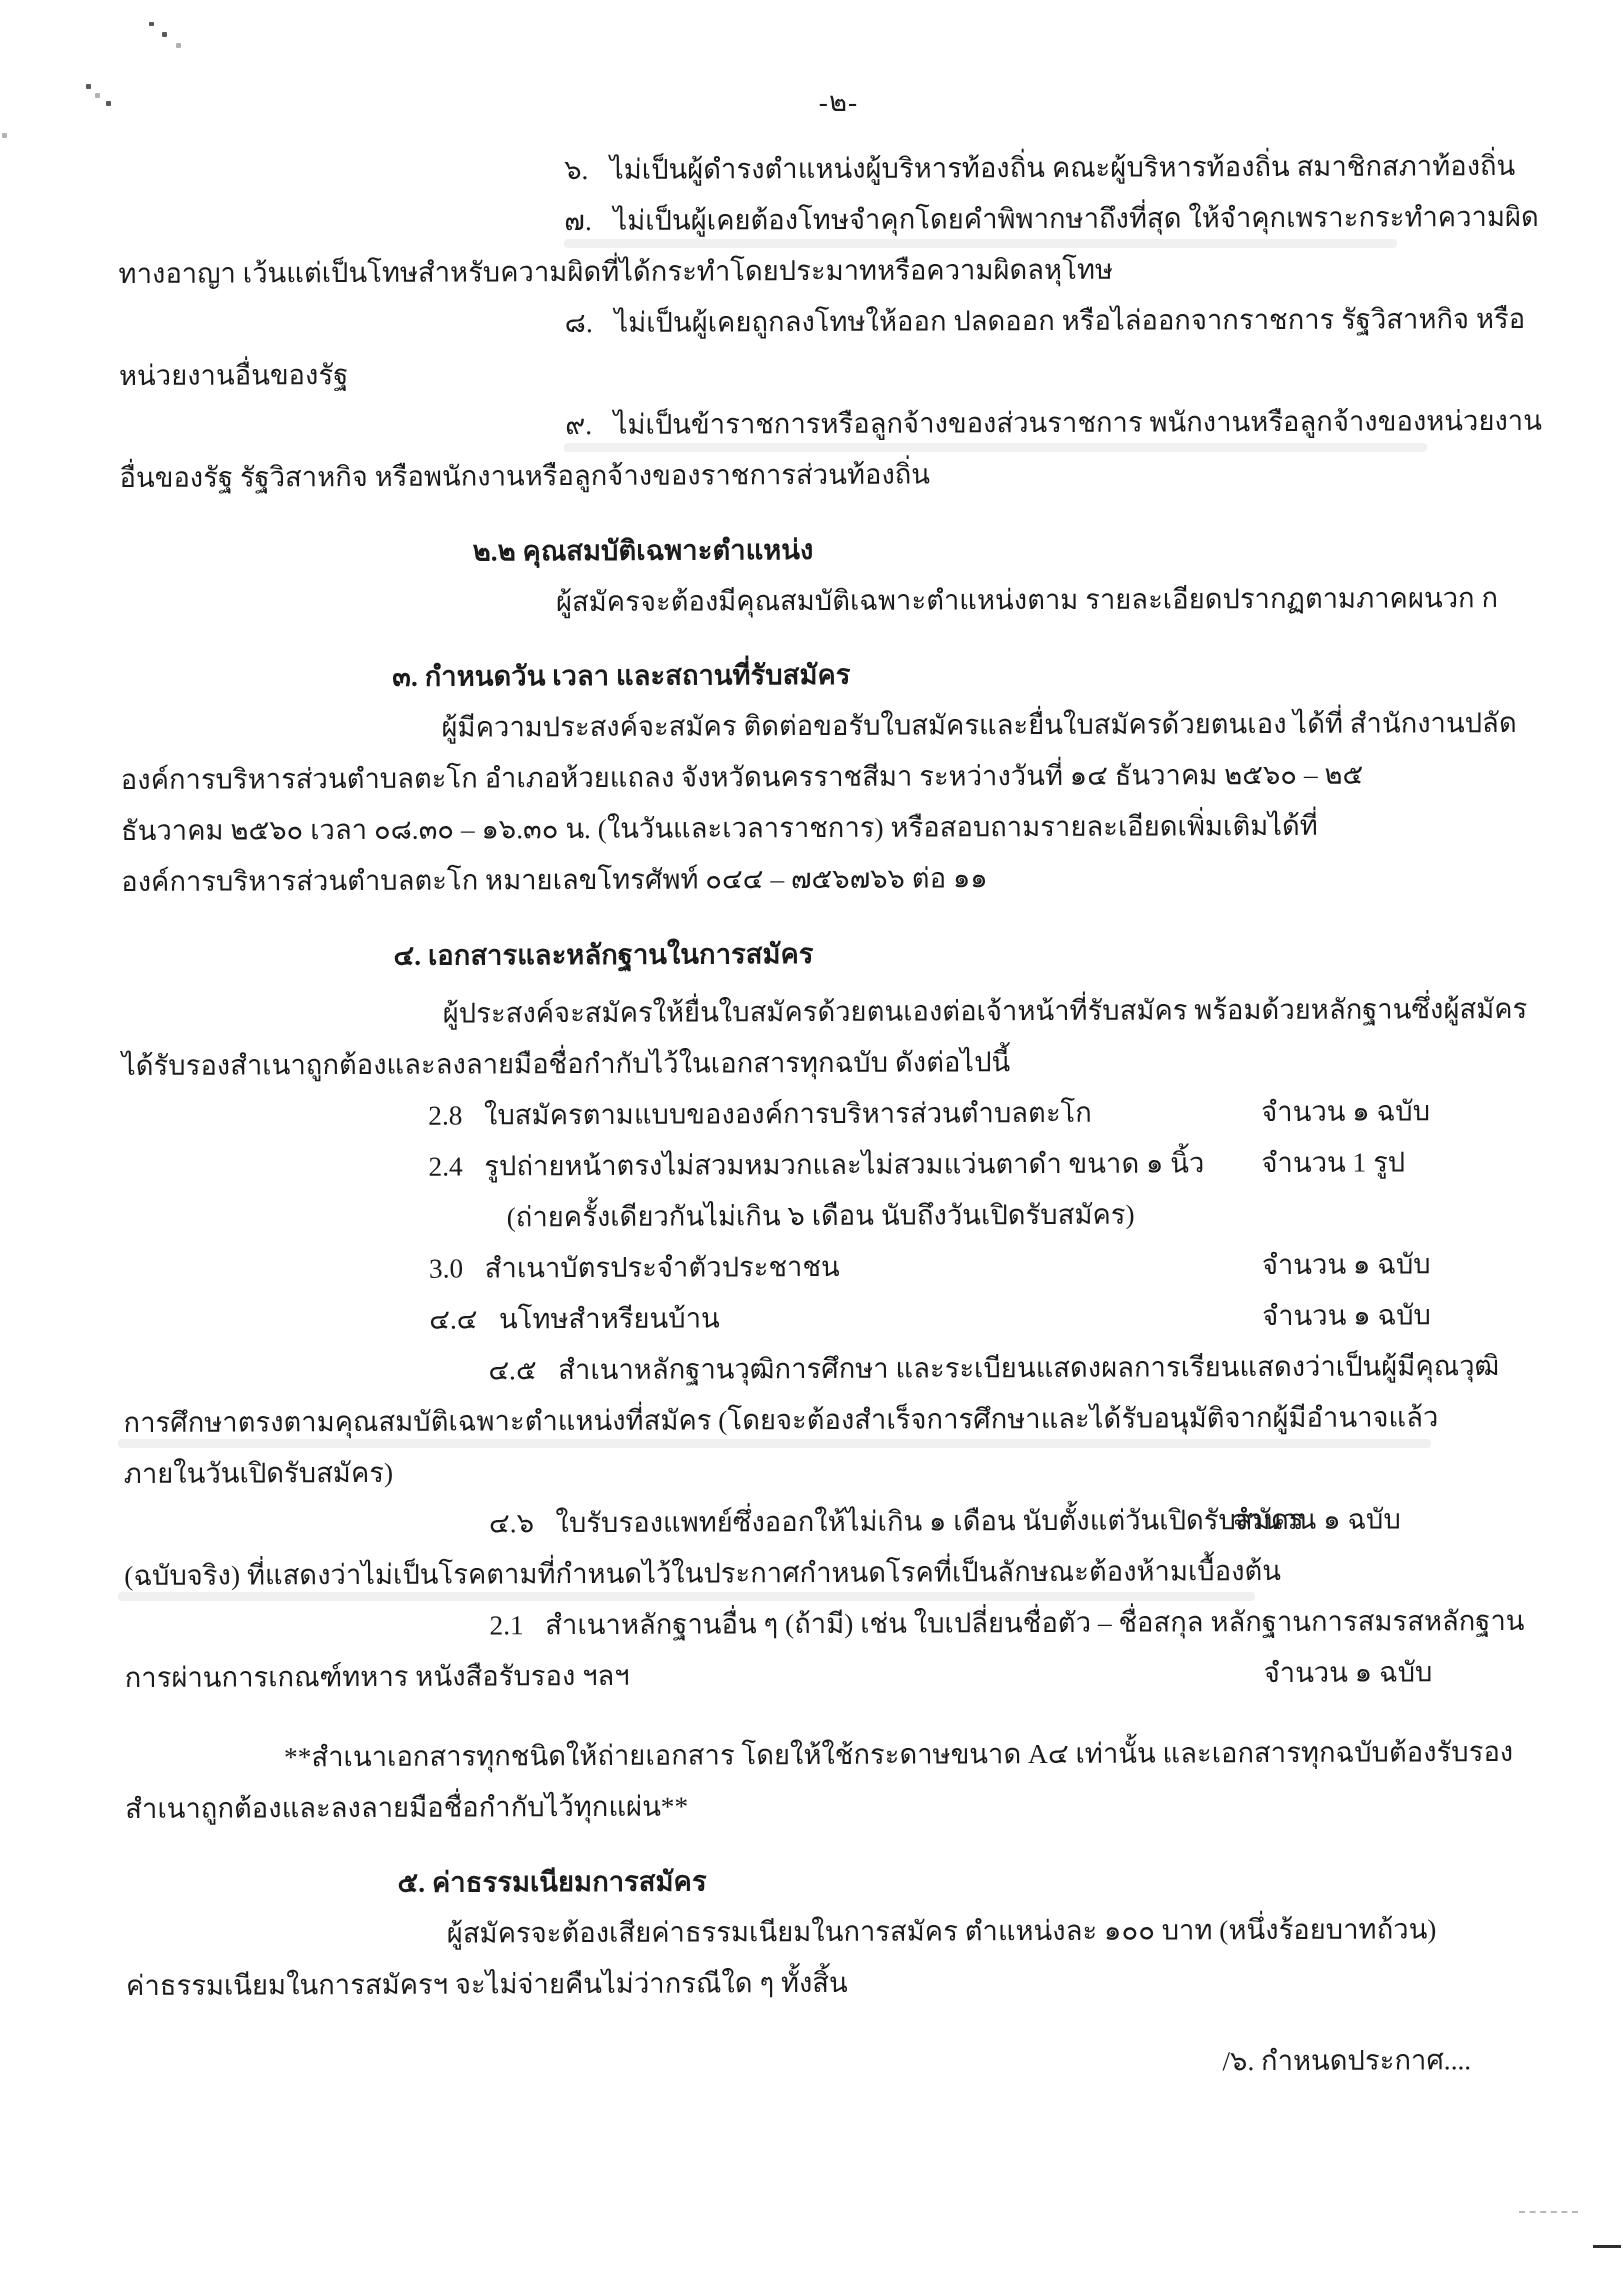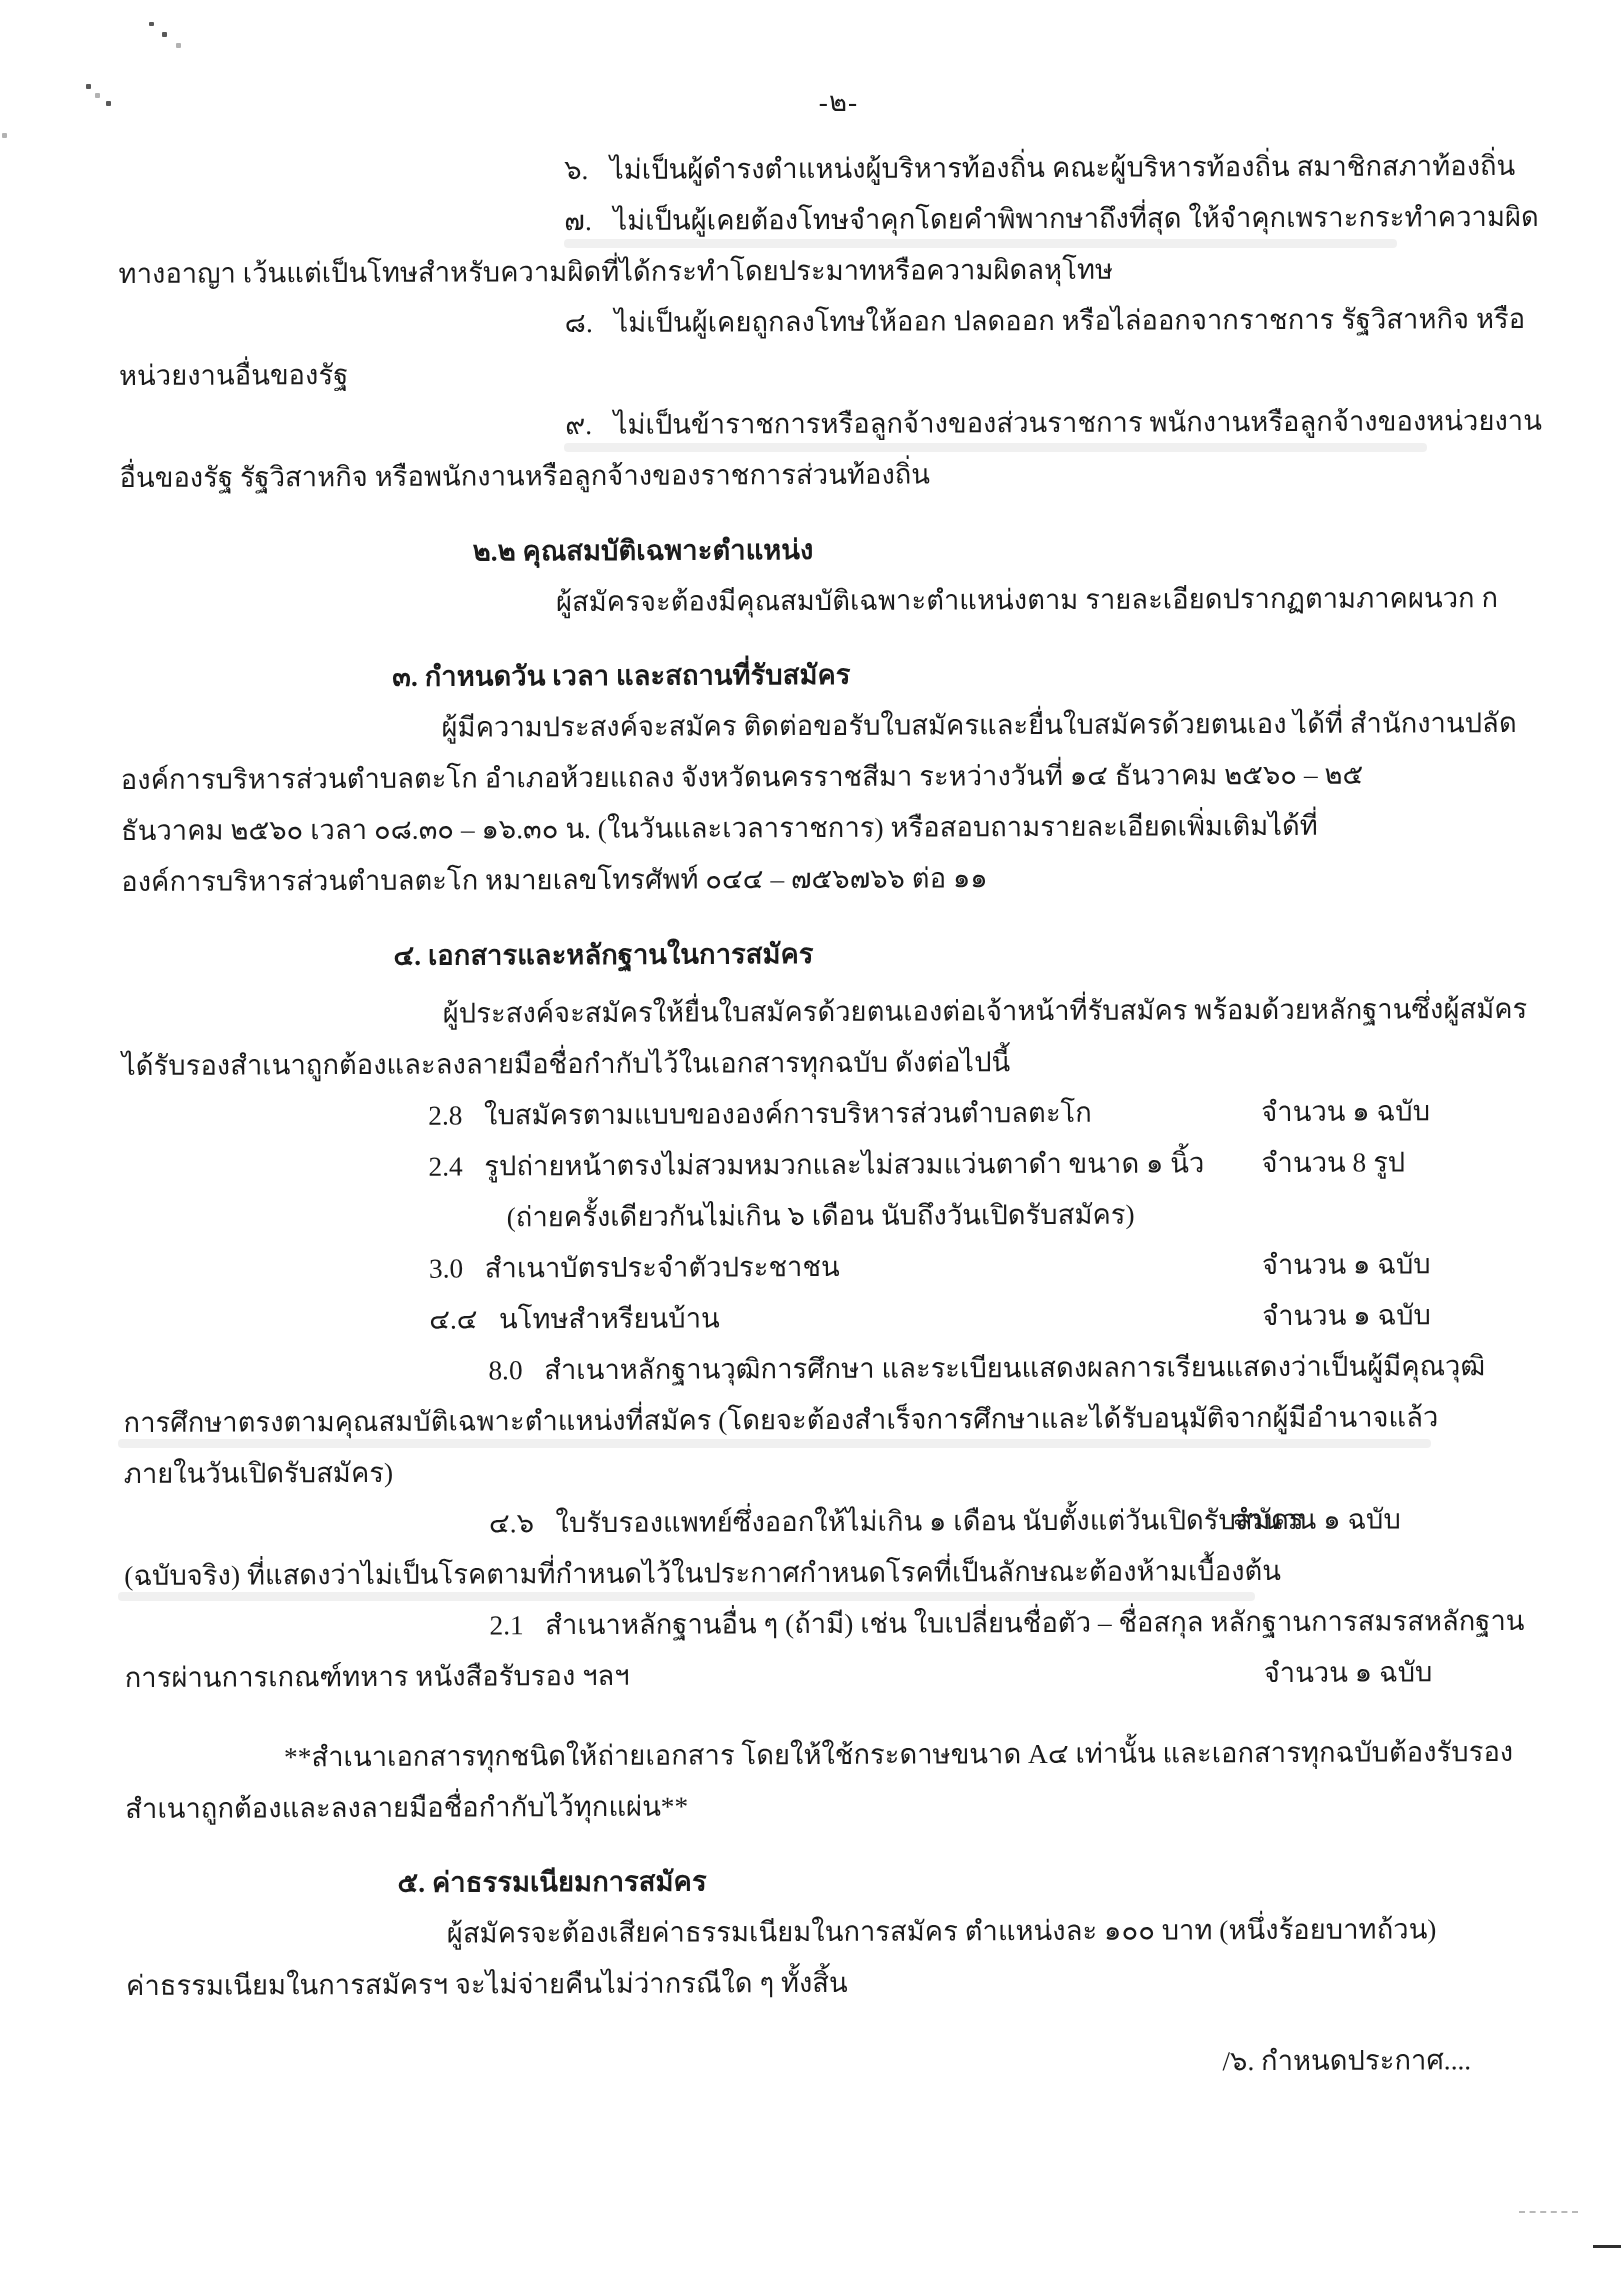--- a/index.html
+++ b/index.html
@@ -78,28 +78,28 @@
     <div class="ln">องค์การบริหารส่วนตำบลตะโก อำเภอห้วยแถลง จังหวัดนครราชสีมา ระหว่างวันที่ ๑๔ ธันวาคม ๒๕๖๐ – ๒๕</div>
     <div class="ln">ธันวาคม ๒๕๖๐ เวลา ๐๘.๓๐ – ๑๖.๓๐ น. (ในวันและเวลาราชการ) หรือสอบถามรายละเอียดเพิ่มเติมได้ที่</div>
     <div class="ln">องค์การบริหารส่วนตำบลตะโก หมายเลขโทรศัพท์ ๐๔๔ – ๗๕๖๗๖๖ ต่อ ๑๑</div>
 
     <div class="ln hd ind-h gap-a">๔. เอกสารและหลักฐานในการสมัคร</div>
     <div class="ln ind-p gap-c">ผู้ประสงค์จะสมัครให้ยื่นใบสมัครด้วยตนเองต่อเจ้าหน้าที่รับสมัคร พร้อมด้วยหลักฐานซึ่งผู้สมัคร</div>
     <div class="ln">ได้รับรองสำเนาถูกต้องและลงลายมือชื่อกำกับไว้ในเอกสารทุกฉบับ ดังต่อไปนี้</div>
 
     <div class="ln ind-doc docrow"><span class="no">2.8</span><span>ใบสมัครตามแบบขององค์การบริหารส่วนตำบลตะโก</span><span class="qty">จำนวน ๑ ฉบับ</span></div>
 
-    <div class="ln ind-doc docrow"><span class="no">2.4</span><span>รูปถ่ายหน้าตรงไม่สวมหมวกและไม่สวมแว่นตาดำ ขนาด ๑ นิ้ว</span><span class="qty">จำนวน 8 รูป</span></div>
+    <div class="ln ind-doc docrow"><span class="no">2.4</span><span>รูปถ่ายหน้าตรงไม่สวมหมวกและไม่สวมแว่นตาดำ ขนาด ๑ นิ้ว</span><span class="qty">จำนวน 1 รูป</span></div>
     <div class="ln ind-paren">(ถ่ายครั้งเดียวกันไม่เกิน ๖ เดือน นับถึงวันเปิดรับสมัคร)</div>
 
     <div class="ln ind-doc docrow"><span class="no">3.0</span><span>สำเนาบัตรประจำตัวประชาชน</span><span class="qty">จำนวน ๑ ฉบับ</span></div>
 
     <div class="ln ind-doc docrow"><span class="no">๔.๔</span><span>นโทษสำหรียนบ้าน</span><span class="qty">จำนวน ๑ ฉบับ</span></div>
 
-    <div class="ln ind-doc2"><span class="no">8.0</span><span>สำเนาหลักฐานวุฒิการศึกษา และระเบียนแสดงผลการเรียนแสดงว่าเป็นผู้มีคุณวุฒิ</span></div>
+    <div class="ln ind-doc2"><span class="no">๔.๕</span><span>สำเนาหลักฐานวุฒิการศึกษา และระเบียนแสดงผลการเรียนแสดงว่าเป็นผู้มีคุณวุฒิ</span></div>
     <div class="ln">การศึกษาตรงตามคุณสมบัติเฉพาะตำแหน่งที่สมัคร (โดยจะต้องสำเร็จการศึกษาและได้รับอนุมัติจากผู้มีอำนาจแล้ว</div>
     <div class="ln">ภายในวันเปิดรับสมัคร)</div>
 
     <div class="ln ind-doc2 docrow"><span class="no">๔.๖</span><span>ใบรับรองแพทย์ซึ่งออกให้ไม่เกิน ๑ เดือน นับตั้งแต่วันเปิดรับสมัคร</span><span class="qty2">จำนวน ๑ ฉบับ</span></div>
     <div class="ln">(ฉบับจริง) ที่แสดงว่าไม่เป็นโรคตามที่กำหนดไว้ในประกาศกำหนดโรคที่เป็นลักษณะต้องห้ามเบื้องต้น</div>
 
     <div class="ln ind-doc2"><span class="no">2.1</span><span>สำเนาหลักฐานอื่น ๆ (ถ้ามี) เช่น ใบเปลี่ยนชื่อตัว – ชื่อสกุล หลักฐานการสมรสหลักฐาน</span></div>
     <div class="ln docrow"><span>การผ่านการเกณฑ์ทหาร หนังสือรับรอง ฯลฯ</span><span class="qty">จำนวน ๑ ฉบับ</span></div>
 
     <div class="ln ind-note gap-b">**สำเนาเอกสารทุกชนิดให้ถ่ายเอกสาร โดยให้ใช้กระดาษขนาด A๔ เท่านั้น และเอกสารทุกฉบับต้องรับรอง</div>

